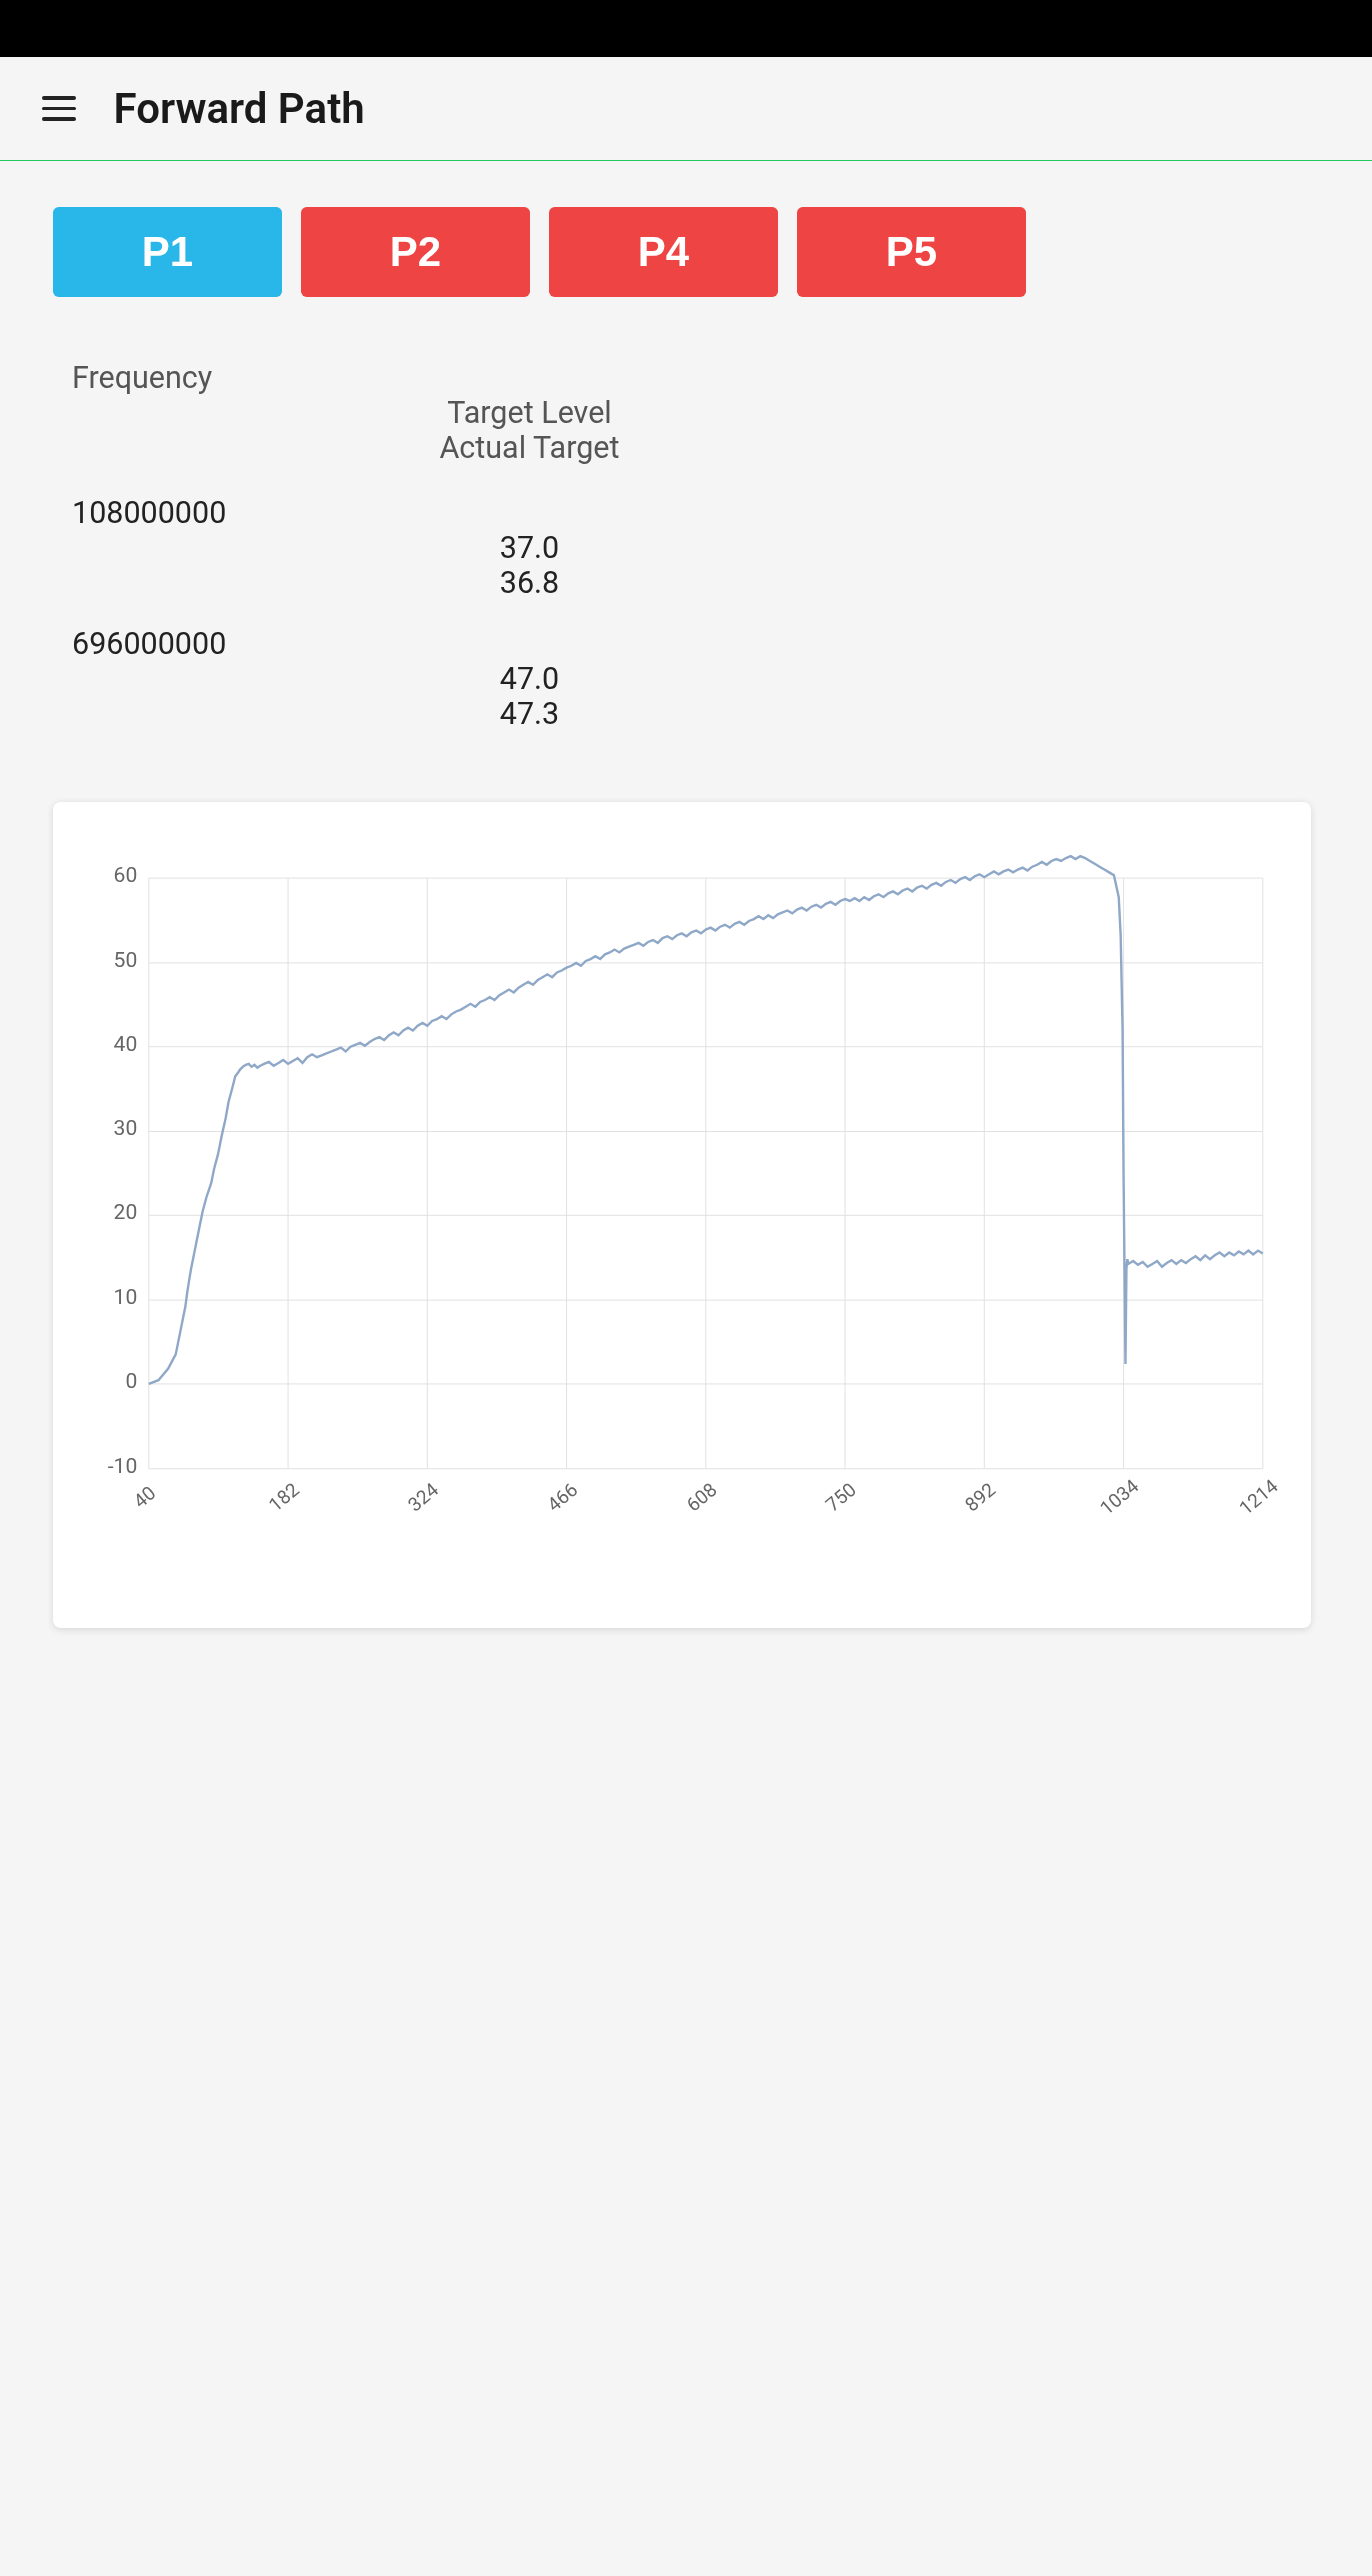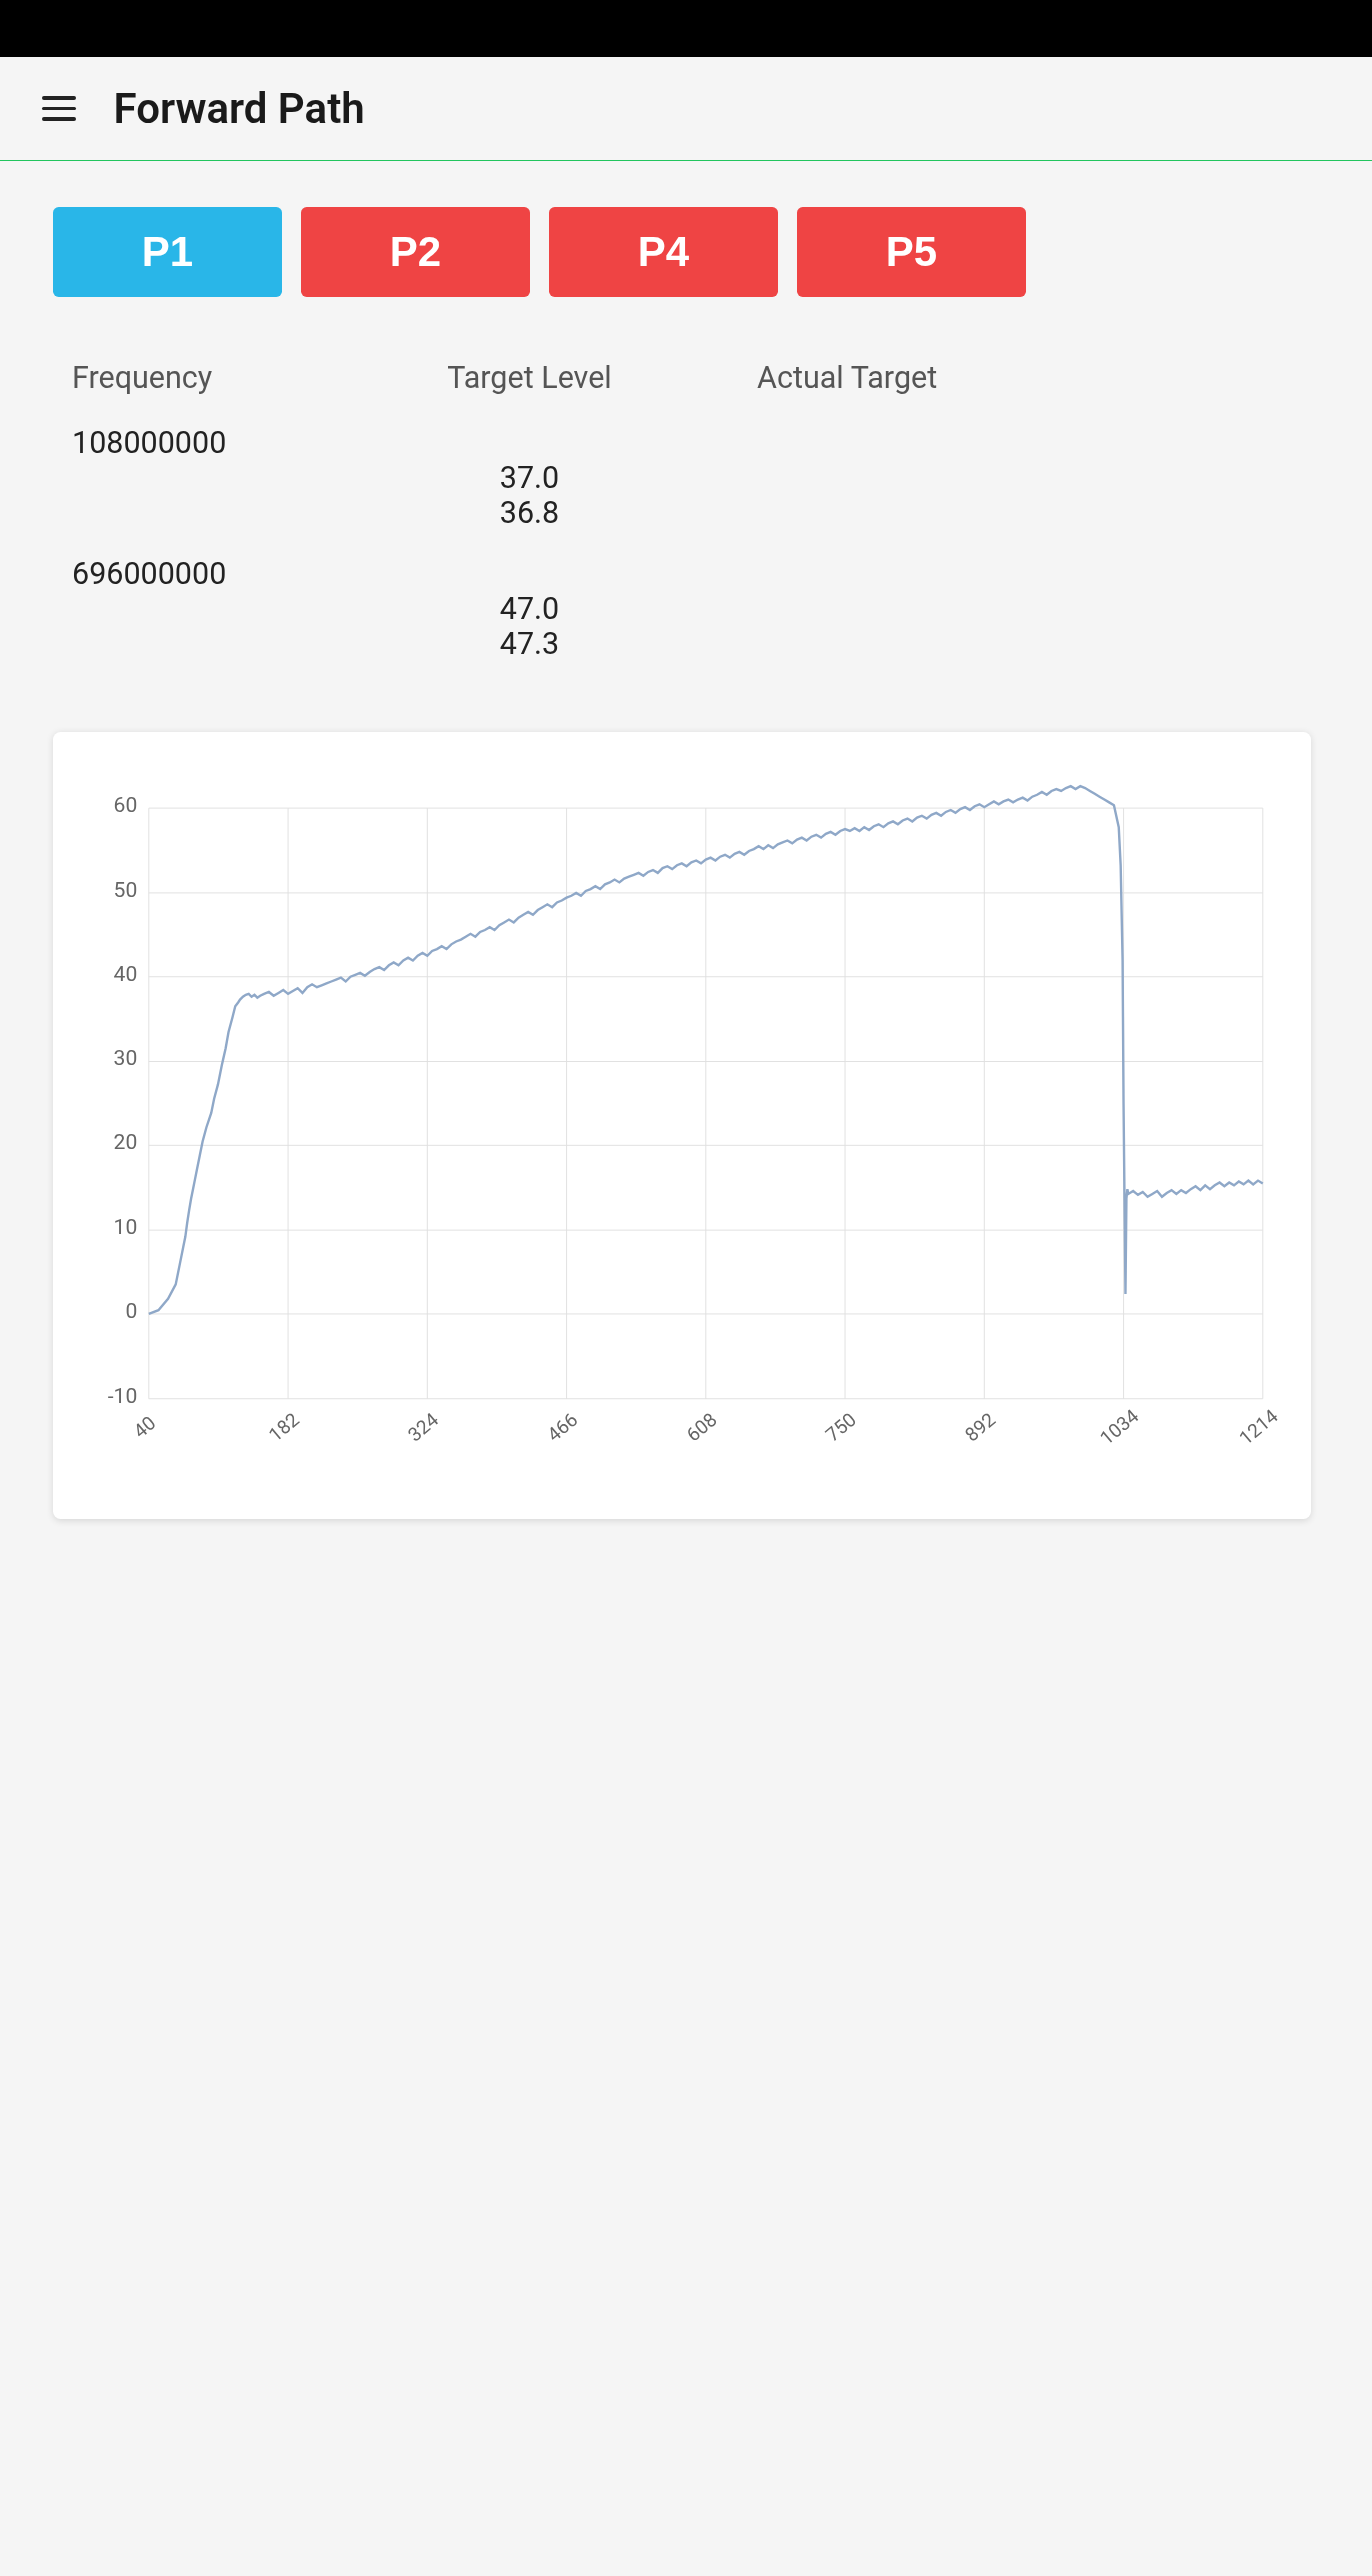--- a/index.html
+++ b/index.html
@@ -79,21 +79,21 @@
     }
 
     .data-table {
       width: 100%;
       max-width: 953px;
       margin-bottom: 57px;
     }
 
     .data-table-header {
       display: grid;
-      grid-template-columns: 1fr 1fr 1fr;
+      grid-template-columns: 1fr;
       padding: 9.5px 0;
       margin-bottom: 7.6px;
     }
 
     .data-table-header span {
       font-size: 30.5px;
       color: #555;
       text-align: center;
     }
 
@@ -116,21 +116,21 @@
 
     .data-row span:first-child {
       text-align: left;
       padding-left: 19px;
     }
 
     .chart-container {
       background: #fff;
       border-radius: 7.6px;
       box-shadow: 0 1.9px 7.6px rgba(0,0,0,0.12);
-      padding: 38px 29px 25px 19px;
+      padding: 38px 29px 64px 19px;
       max-width: 1258px;
     }
 
     .chart-area {
       position: relative;
       width: 100%;
       height: 724px;
     }
 
     svg.chart-svg {

